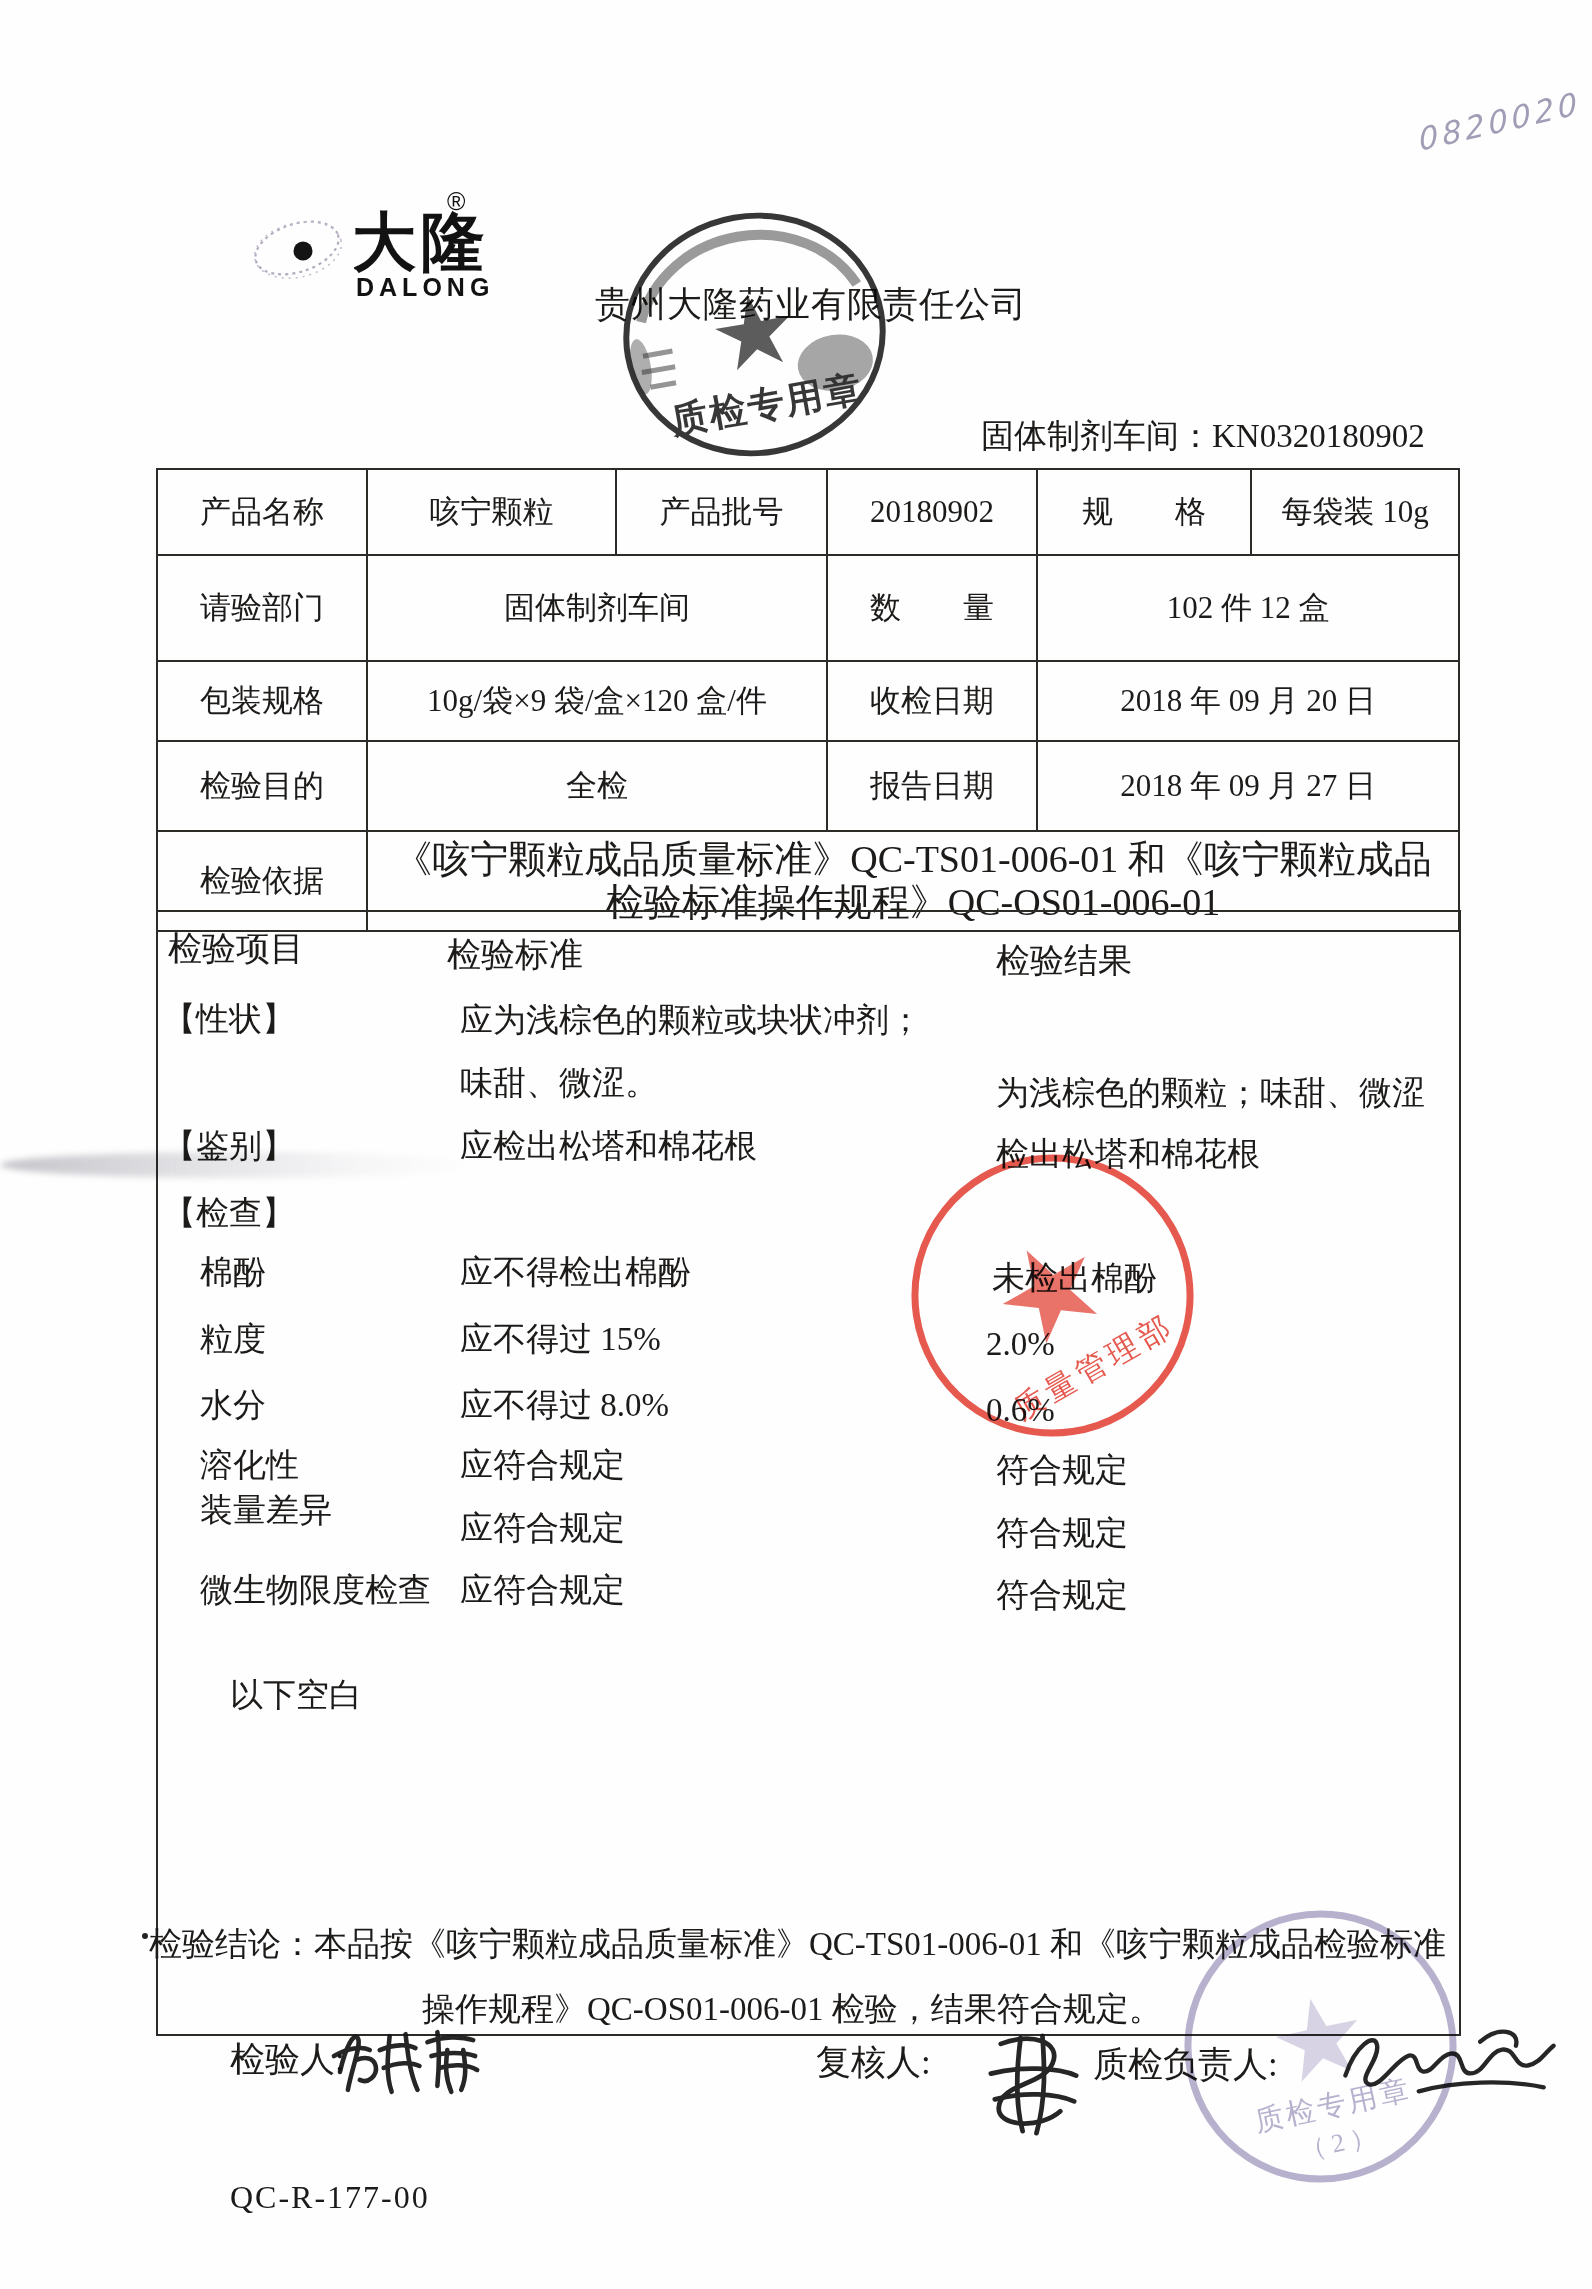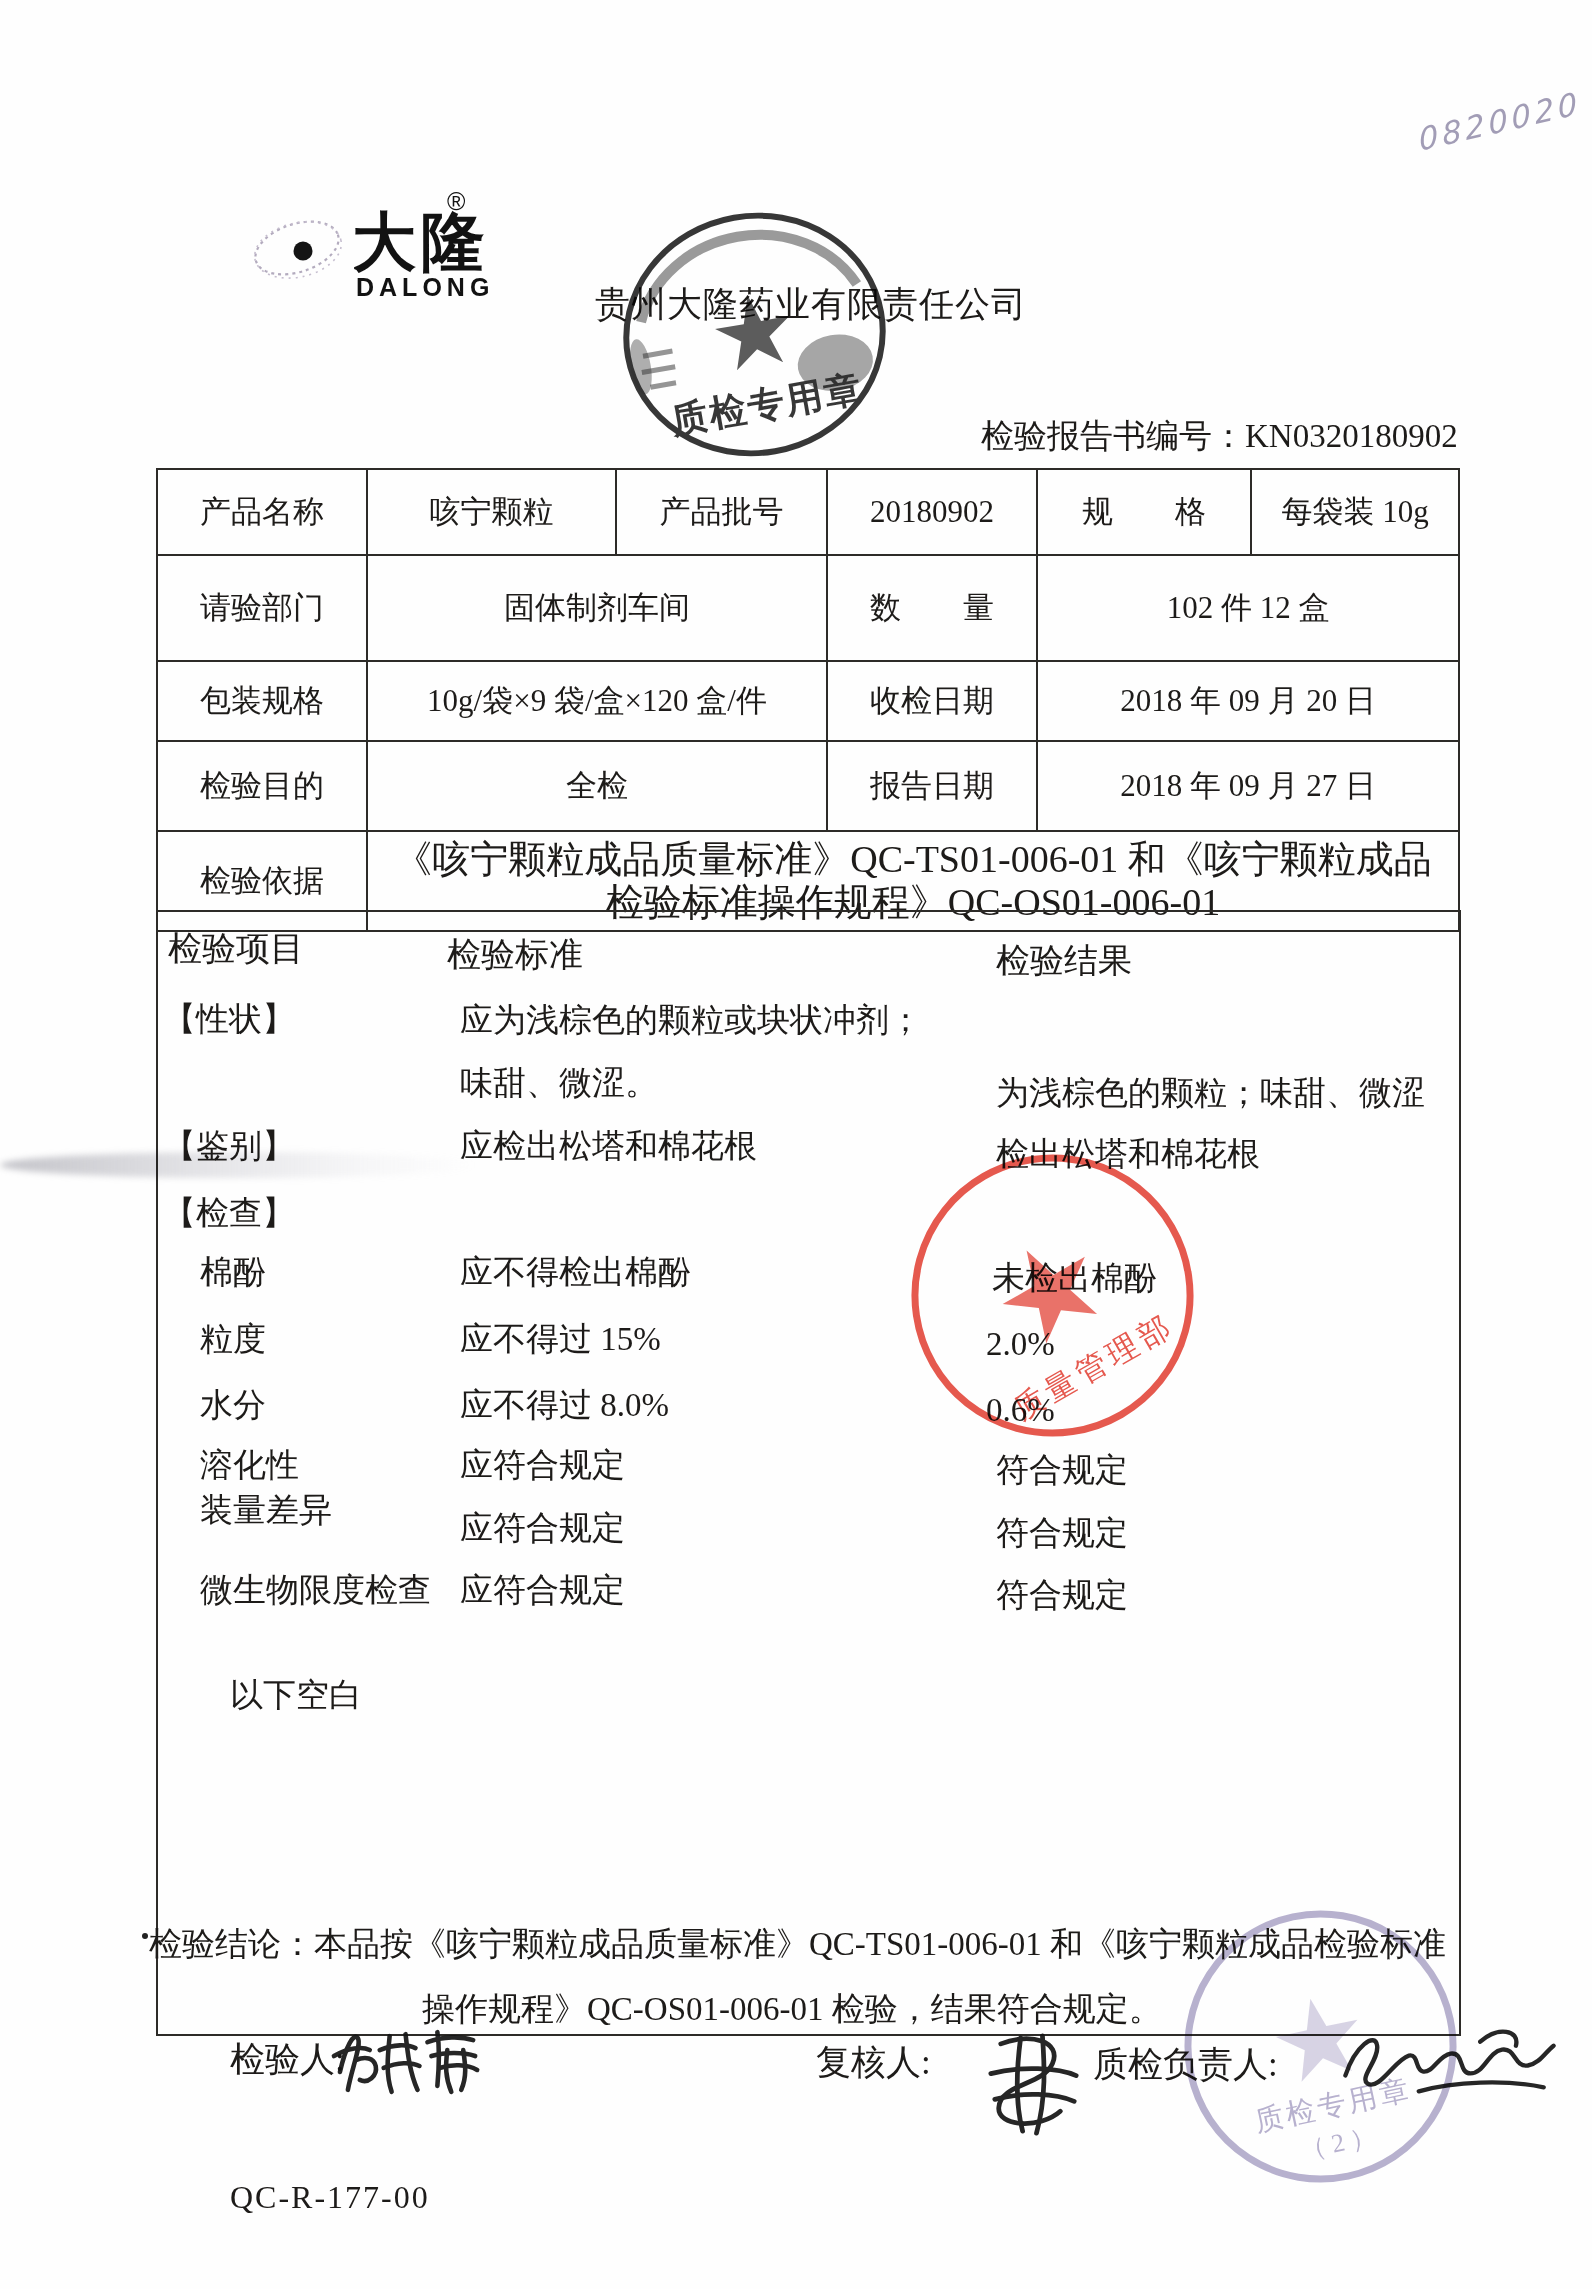--- a/index.html
+++ b/index.html
@@ -70,21 +70,21 @@
     <ellipse cx="47" cy="35" rx="43" ry="24" transform="rotate(-18 47 35)" fill="none" stroke="#b3abbe" stroke-width="2.2" stroke-dasharray="3 4"></ellipse>
     <ellipse cx="48" cy="37" rx="44" ry="27" transform="rotate(-13 48 37)" fill="none" stroke="#c6becf" stroke-width="1.6" stroke-dasharray="2 5"></ellipse>
     <circle cx="53" cy="38" r="9.5" fill="#141414"></circle>
   </svg>
   <div class="abs logo-cn nowrap">大隆</div>
   <div class="abs logo-reg">®</div>
   <div class="abs logo-en nowrap">DALONG</div>
 
   <div class="abs company nowrap">贵州大隆药业有限责任公司</div>
   <div class="abs report-no nowrap">
-    <span>检验报告书编号：</span><span>KN0320180902</span>
+    <span>固体制剂车间：</span><span>KN0320180902</span>
   </div>
 
   <table class="info-table">
     <colgroup>
         <col style="width:210px">
         <col style="width:249px">
         <col style="width:211px">
         <col style="width:210px">
         <col style="width:214px">
         <col style="width:208px">

